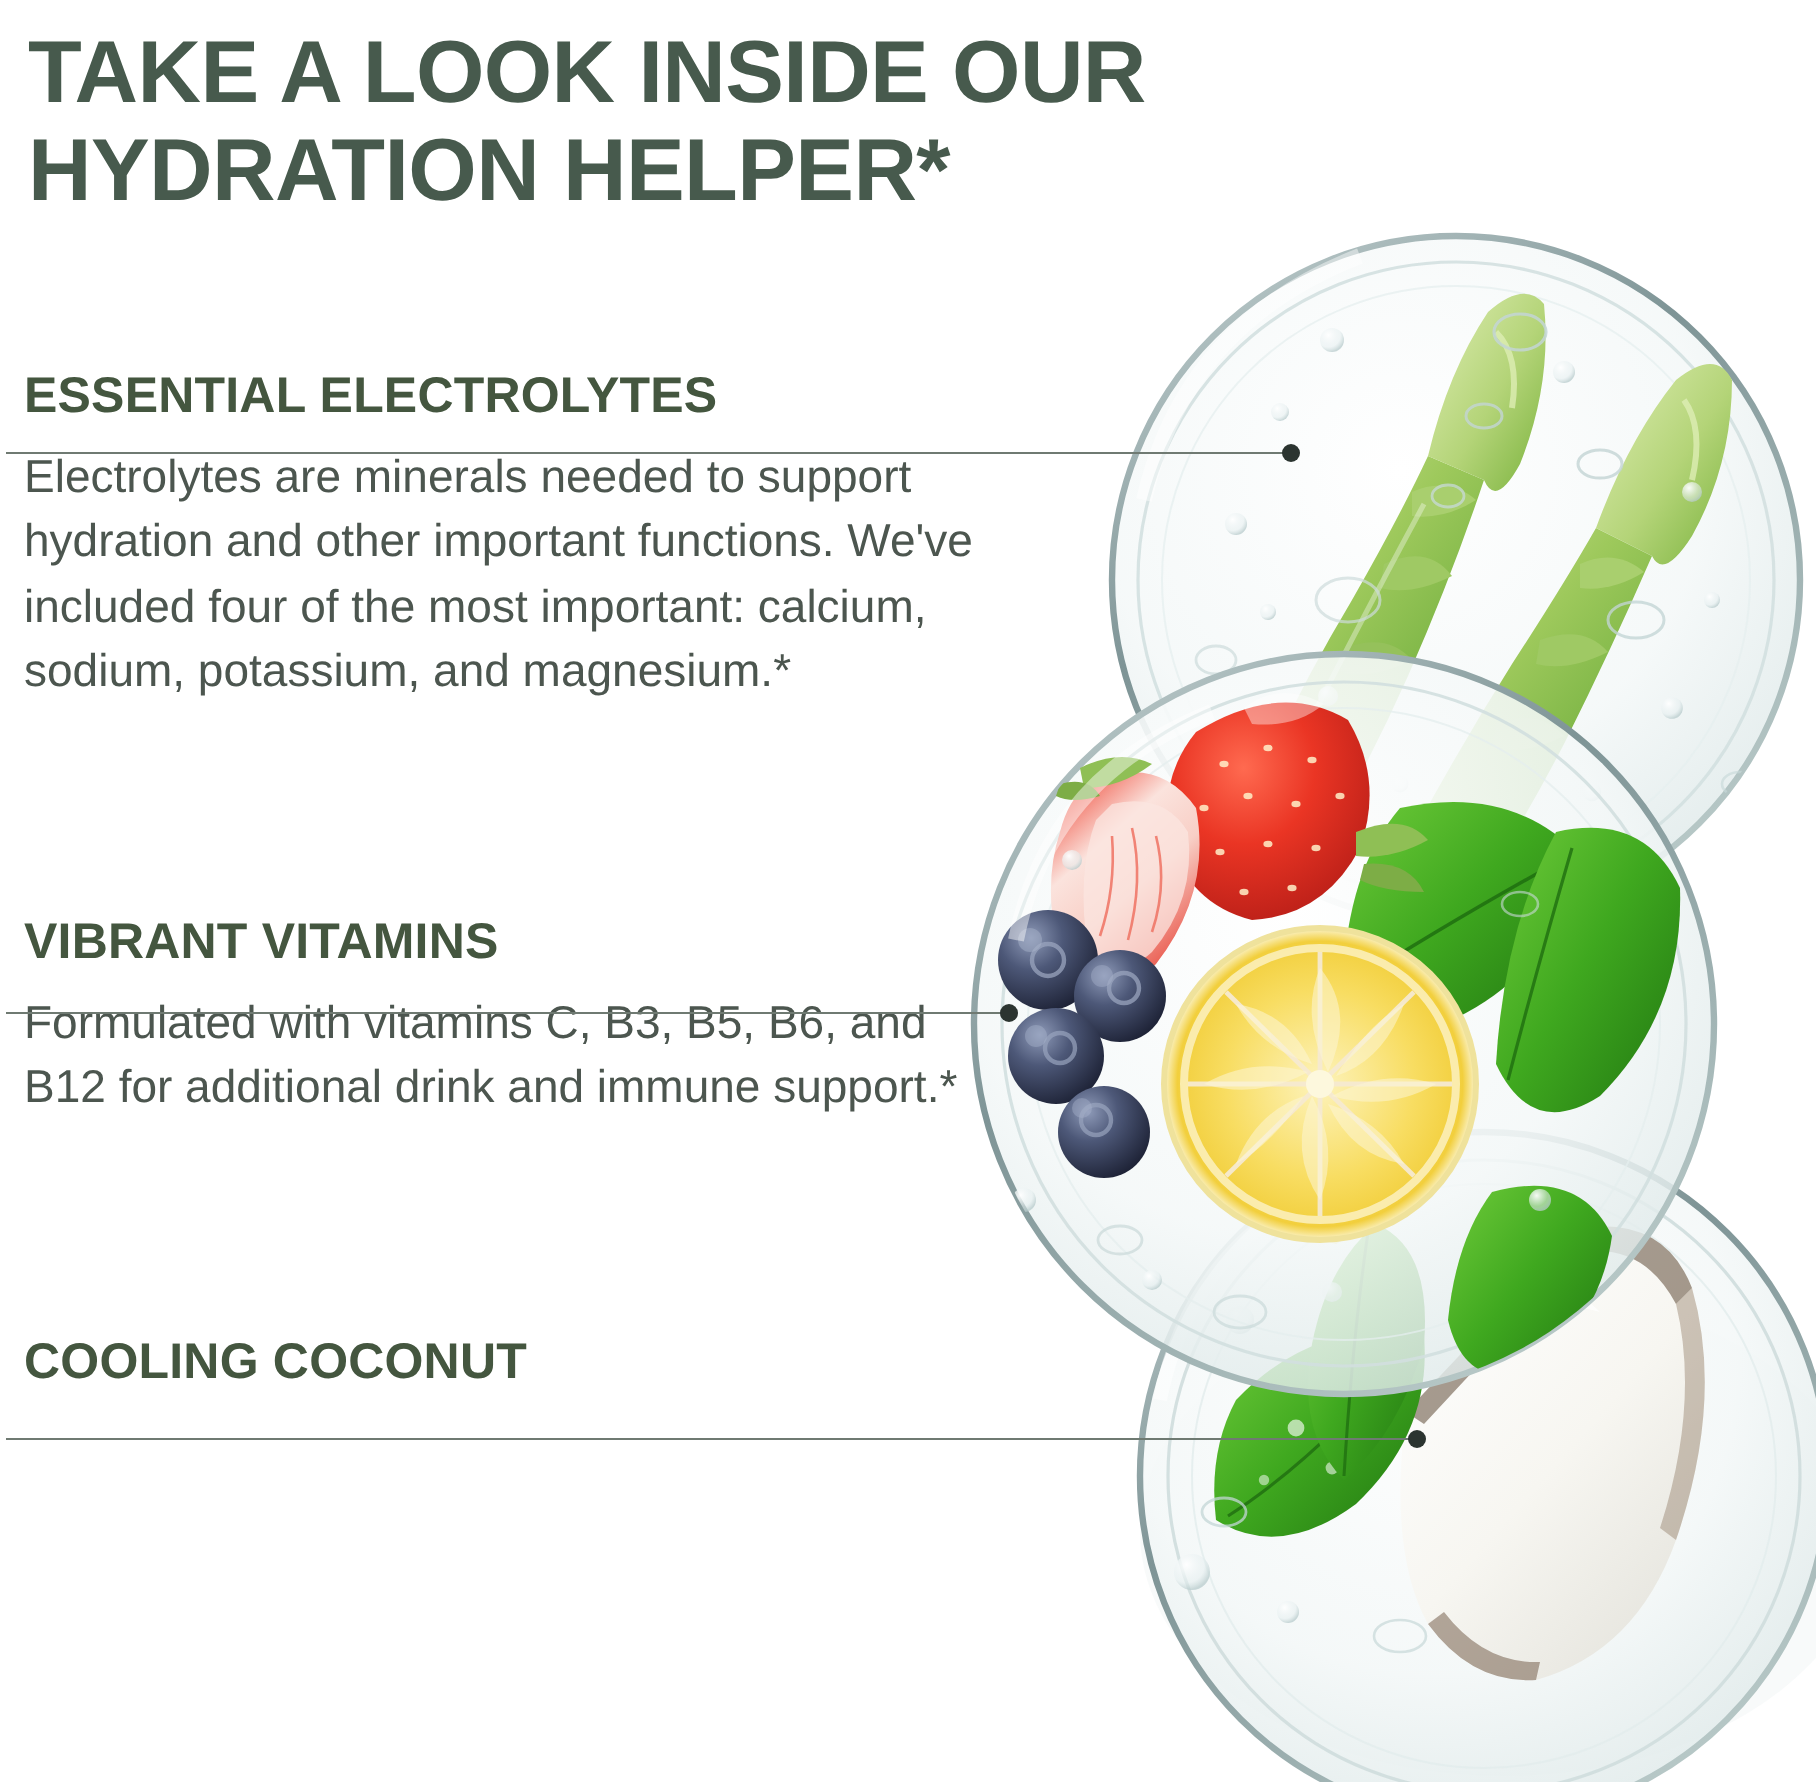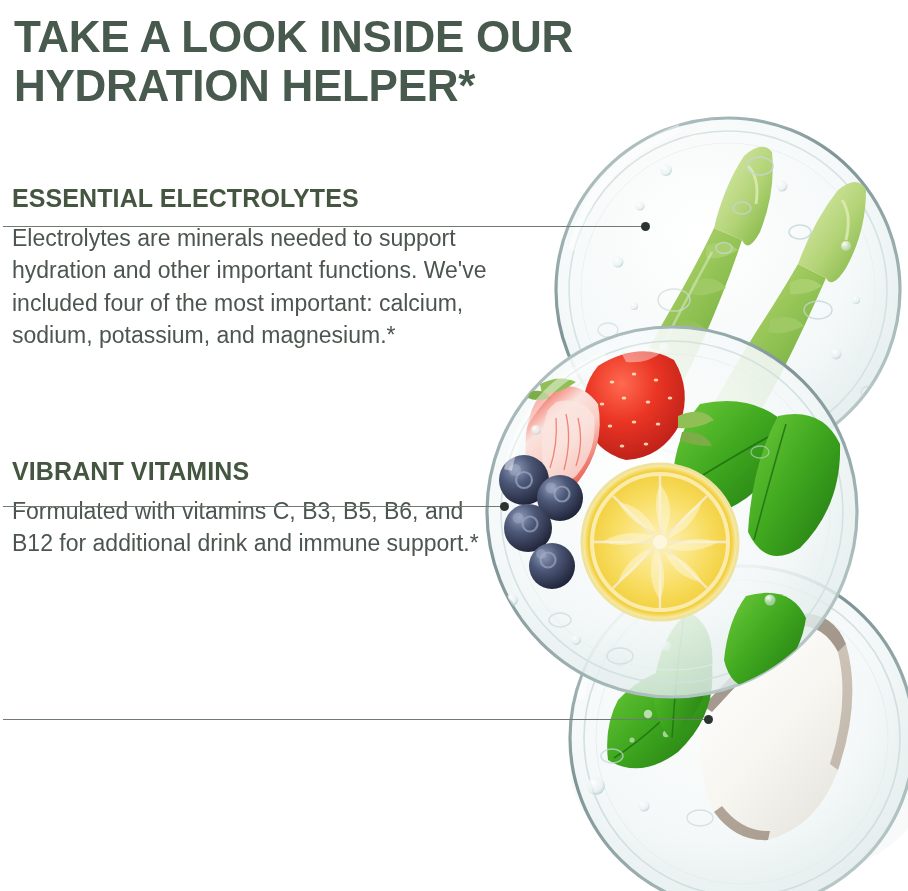--- a/index.html
+++ b/index.html
@@ -408,15 +408,16 @@
     <div class="section-heading">ESSENTIAL ELECTROLYTES</div>
     <p class="section-body">Electrolytes are minerals needed to support hydration and other important functions. We've included four of the most important: calcium, sodium, potassium, and magnesium.*</p>
   </div>
 
   <div class="section" id="sec-vitamins">
     <div class="section-heading">VIBRANT VITAMINS</div>
     <p class="section-body">Formulated with vitamins C, B3, B5, B6, and B12 for additional drink and immune support.*</p>
   </div>
 
   <div class="section" id="sec-coconut">
+    <div class="section-heading">COOLING COCONUT</div>
   </div>
 
 </div>
 
 </body></html>

